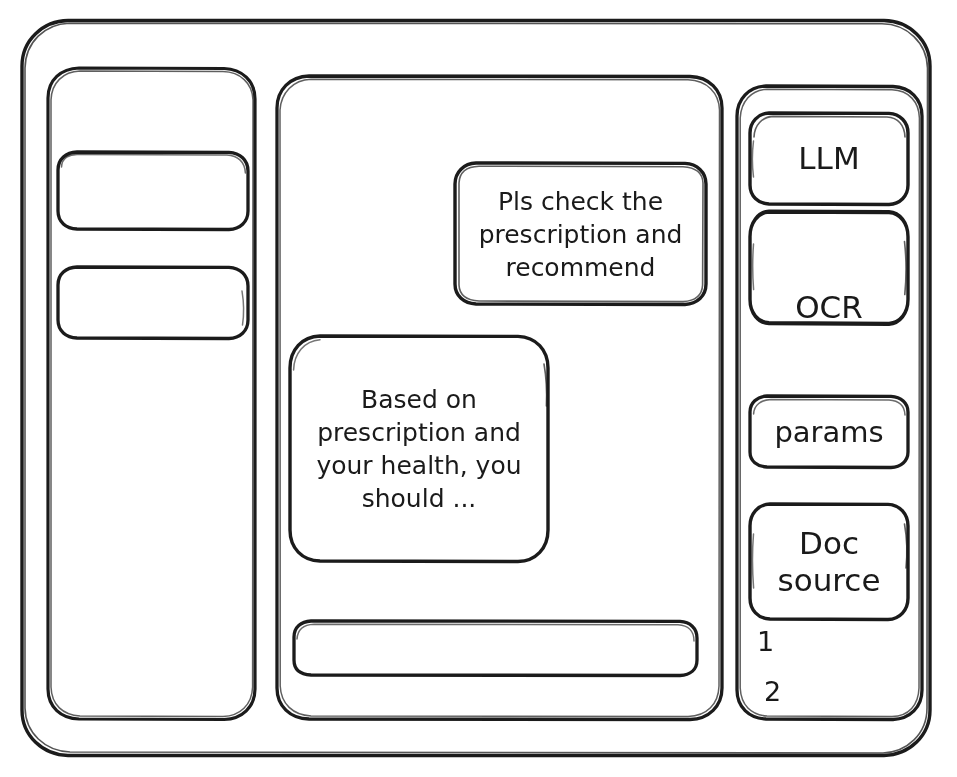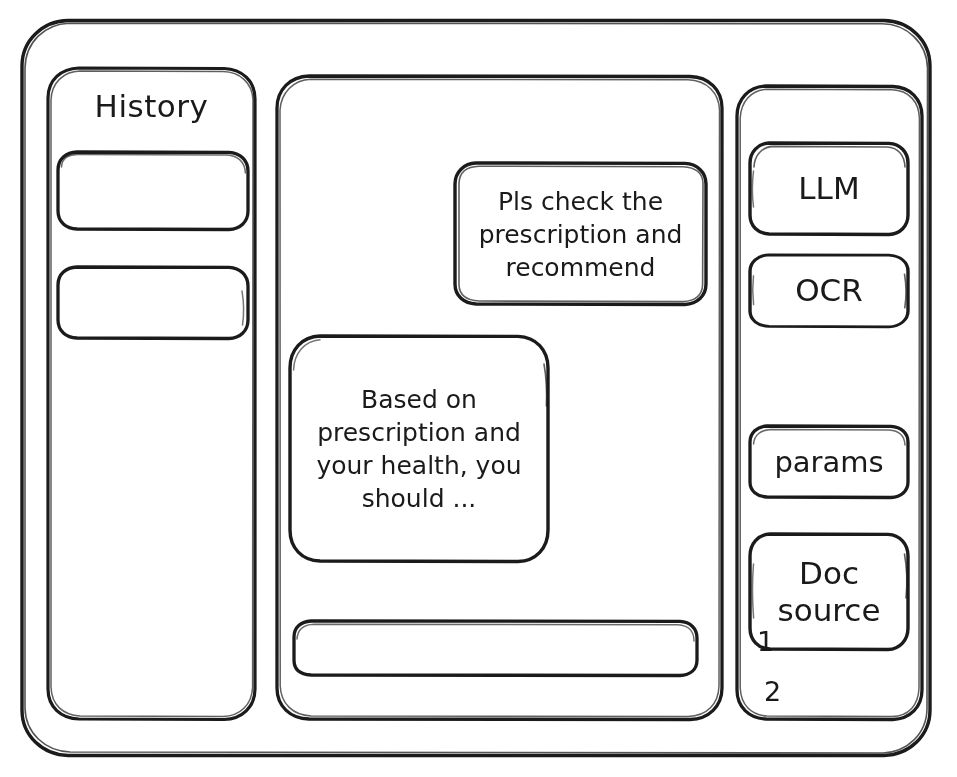--- a/index.html
+++ b/index.html
@@ -137,24 +137,23 @@
   .tool-button {
     position: absolute;
     left: 13px;
     display: flex;
     align-items: center;
     justify-content: center;
     text-align: center;
     font-size: 31px;
     line-height: 1.2;
     box-sizing: border-box;
-    margin-top: 30px;
   }
   #tool-llm    { top: 27px;  width: 158px; height: 92px; }
-  #tool-ocr    { top: 140px; width: 158px; height: 70px; }
+  #tool-ocr    { top: 124px; width: 158px; height: 116px; align-items: flex-end; }
   #tool-params { top: 310px; width: 158px; height: 72px; font-size: 29px; }
   #tool-doc    { top: 418px; width: 158px; height: 116px; }
 
   .source-item {
     position: absolute;
     font-size: 27px;
     line-height: 1;
   }
   #source-item-0 { left: 20px; top: 542px; }
   #source-item-1 { left: 27px; top: 592px; }
@@ -168,21 +167,20 @@
     <path d="M9 54 C9.5 28 29 10 53 9.2 L866 9.8 C891 10 911 29 911.5 54 L911 694 C911 720 891 738 867 739 L54 738 C29 737 9.5 719 9 694 Z" stroke-width="1.6" opacity="0.75"></path>
   </svg>
 </div>
 
 <div class="sketch" id="history-panel">
   <svg class="frame" viewBox="0 0 219 664" preserveAspectRatio="none">
     <path d="M6 36 C6 18 19 6.5 37 6 L182 6.5 C200 7 213 19 213 37 L213 627 C213 645 200 657 182 657.5 L37 657 C19 656.5 6 645 6 627 Z" stroke-width="3.2"></path>
     <path d="M9 38 C9.5 21 21 9.6 38 9 L181 9.6 C198 10 210.5 21 211 38 L210.6 625 C210 643 198 654 181 654.6 L38 654 C21 653 9.6 643 9 625 Z" stroke-width="1.5" opacity="0.7"></path>
   </svg>
 
-  <div id="history-title">History</div>
 
   <div class="sketch history-item" id="history-item-0">
     <svg class="frame" viewBox="0 0 202 90" preserveAspectRatio="none">
       <path d="M6 24 C6 13 14 6.5 25 6 L177 6.4 C188 7 196 14 196 25 L196 65 C196 76 188 83 177 83.5 L25 83 C14 82.5 6 76 6 65 Z" stroke-width="3.3"></path>
       <path d="M9.5 21 C10 12 17 8 27 8.6 L175 9 C186 9.6 193 16 193.4 27" stroke-width="1.5" opacity="0.65"></path>
     </svg>
     <span></span>
   </div>
 
   <div class="sketch history-item" id="history-item-1">

